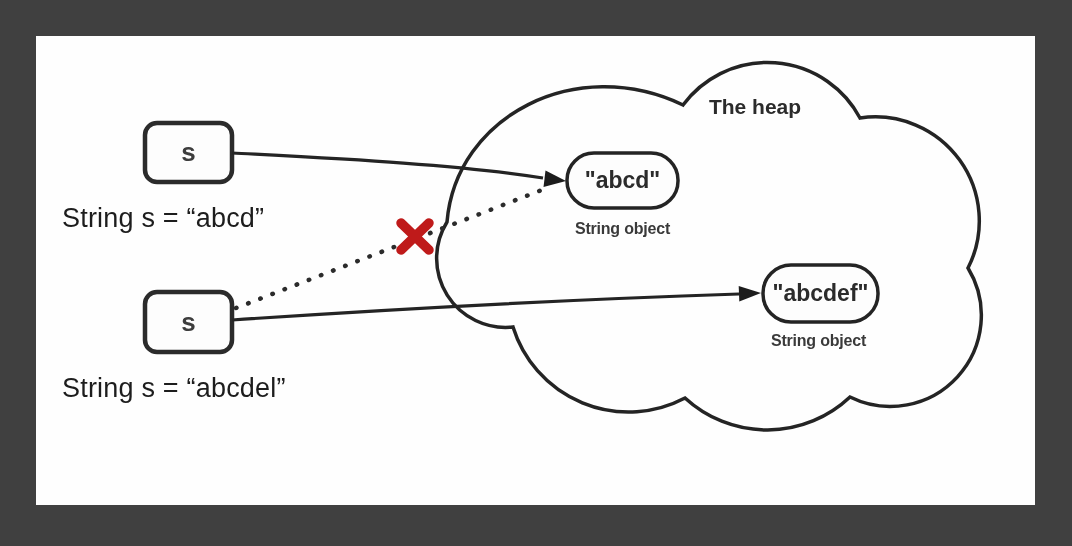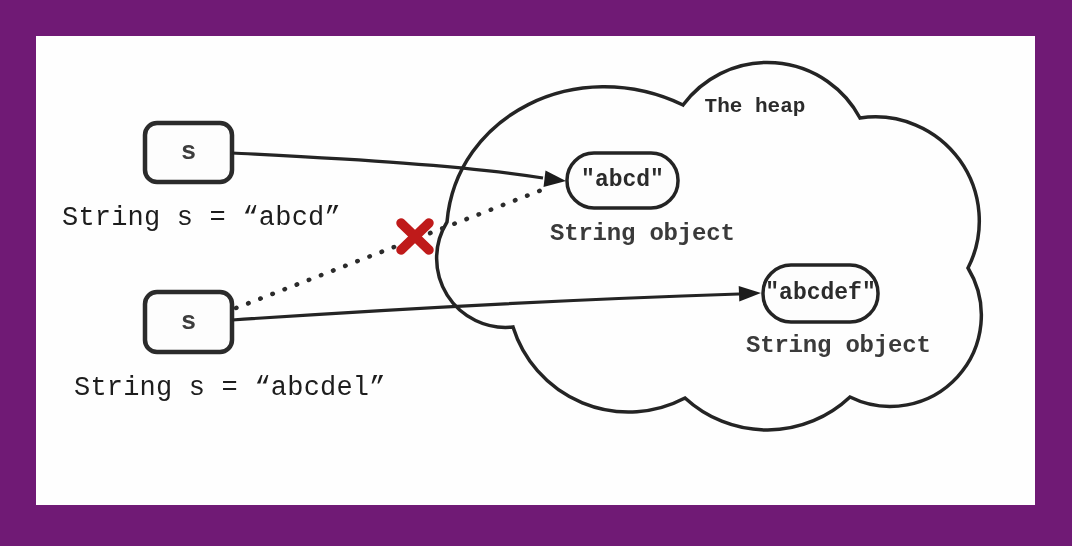--- a/index.html
+++ b/index.html
@@ -1,23 +1,23 @@
 <!DOCTYPE html>
 <html><head>
 <meta charset="utf-8">
 <style>
   * { margin: 0; padding: 0; box-sizing: border-box; }
   html, body { background: #000; }
   .page {
     position: relative;
     width: 1072px;
     height: 546px;
-    background: #701a75;
+    background: #404040;
     overflow: hidden;
-    font-family: Liberation Mono, monospace;
+    font-family: Liberation Sans, sans-serif;
   }
   .canvas {
     position: absolute;
     left: 36px; top: 36px;
     width: 999px; height: 469px;
     background: #fefefe;
   }
   .canvas svg { position: absolute; left: 0; top: 0; }
   .overlay {
     position: absolute;
@@ -37,22 +37,23 @@
     letter-spacing: 0.2px;
   }
   .pill-value {
     font-weight: 700;
     font-size: 23px;
     color: #2b2b2b;
     text-align: center;
   }
   .obj-label {
     font-weight: 700;
-    font-size: 24px;
+    font-size: 16px;
     color: #3a3a3a;
+    text-align: center;
     letter-spacing: -0.2px;
   }
   .heap-label {
     font-weight: 700;
     font-size: 21px;
     color: #2b2b2b;
     text-align: center;
   }
   .watermark {
     position: absolute;
@@ -98,21 +99,21 @@
         <line x1="393" y1="187" x2="365" y2="214" stroke="#bf1a1a" stroke-width="9.5" stroke-linecap="round"></line>
       </g>
     </svg>
 
     <div class="overlay heap-label" style="left:662px; top:59px; width:114px;">The heap</div>
 
     <div class="overlay box-label" style="left:109px; top:87px; width:87px; line-height:59px;">s</div>
     <div class="overlay box-label" style="left:109px; top:256px; width:87px; line-height:60px;">s</div>
 
     <div class="overlay decl" style="left:26px; top:167px;">String s = “abcd”</div>
-    <div class="overlay decl" style="left:26px; top:337px;margin-left:12px;">String s = “abcdel”</div>
+    <div class="overlay decl" style="left:26px; top:337px;">String s = “abcdel”</div>
 
     <div class="overlay pill-value" style="left:531px; top:117px; width:111px; line-height:55px;">"abcd"</div>
     <div class="overlay pill-value" style="left:727px; top:229px; width:115px; line-height:57px;">"abcdef"</div>
 
     <div class="overlay obj-label" style="left:514px; top:184px; width:145px;">String object</div>
     <div class="overlay obj-label" style="left:710px; top:296px; width:145px;">String object</div>
   </div>
 
 </div>
 

